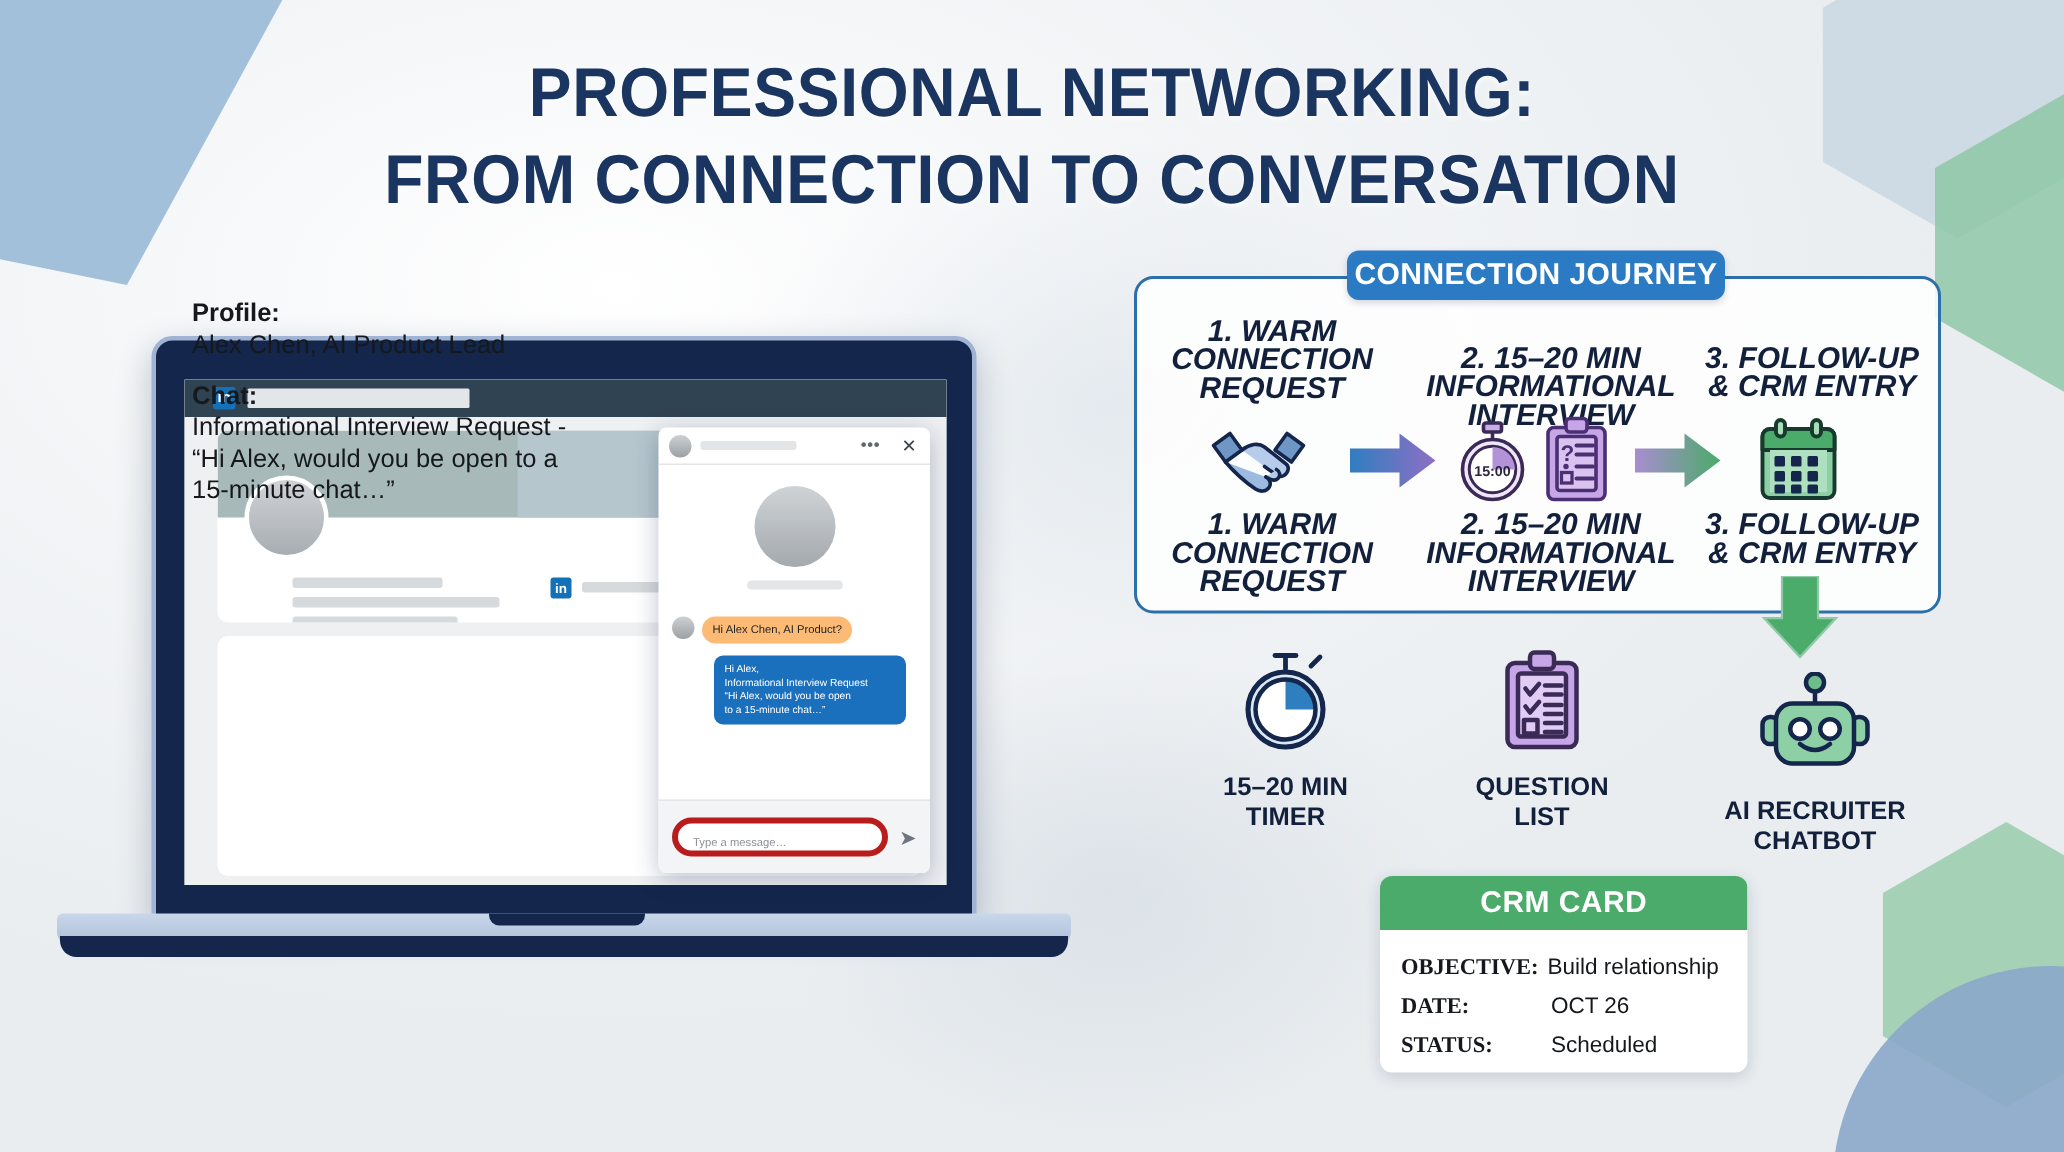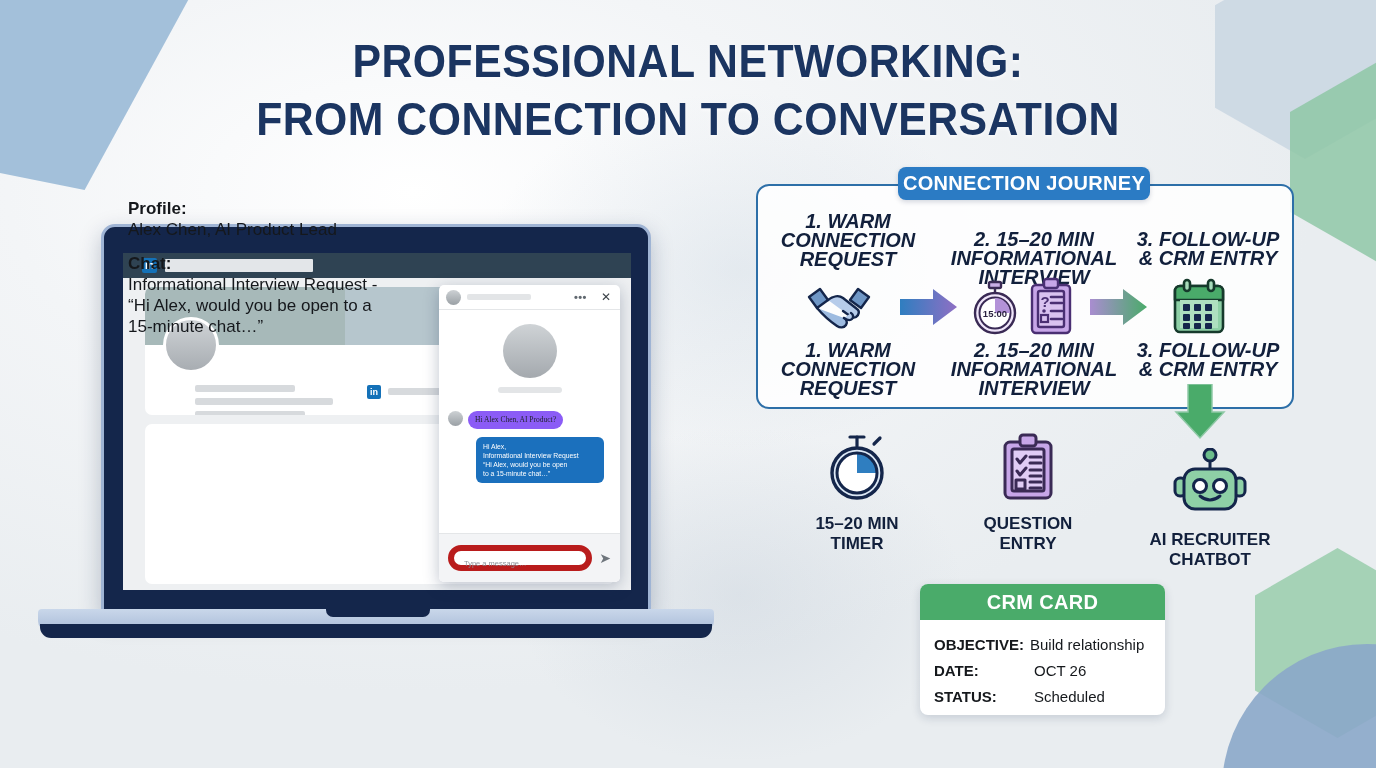--- a/index.html
+++ b/index.html
@@ -173,36 +173,36 @@
   #chat-dots { margin-left: auto; color: #60686f; font-size: 11px; font-weight: bold; letter-spacing: .5px; }
   #chat-close { color: #3c4349; font-size: 12px; margin-left: 8px; margin-right: 2px; }
   #chat-body { position: relative; height: 223px; padding: 12px 9px 0; }
   #chat-hero-avatar {
     width: 54px; height: 54px; border-radius: 50%; margin: 2px auto 0;
     background: linear-gradient(#cfd3d6, #a4a9ae);
   }
   #chat-hero-bar { width: 64px; height: 6px; background: #e3e5e7; border-radius: 3px; margin: 9px auto 0; }
   #chat-row-in { display: flex; align-items: flex-start; gap: 5px; margin-top: 18px; }
   #bubble-in {
-    background: #8b5cf6; color: #1d2126; border-radius: 9px;
-    padding: 4px 7px; font-size: 7.5px; line-height: 10px; max-width: 125px; font-family: Liberation Serif, serif;
+    background: #fdba74; color: #1d2126; border-radius: 9px;
+    padding: 4px 7px; font-size: 7.5px; line-height: 10px; max-width: 125px;
   }
   #bubble-out {
     margin: 8px 0 0 28px; background: #1b70bd; color: #fff;
     border-radius: 6px; padding: 5px 7px;
     font-size: 6.8px; line-height: 9px; max-width: 128px;
   }
   #bubble-out .ln { display: block; white-space: nowrap; }
   #chat-footer {
     position: absolute; bottom: 0; left: 0; width: 181px; height: 49px;
     background: #f3f4f6; border-top: 1px solid #e4e6e8;
     display: flex; align-items: center; padding: 0 9px; gap: 7px;
   }
   #chat-input {
-    flex: 1; height: 26px; background: #fff; border: 6px solid #b91c1c;
+    flex: 1; height: 26px; background: #fff; border: 4px solid #b91c1c;
     border-radius: 13px; padding: 0 10px; font-size: 7.5px; color: #8b9097;
     line-height: 26px;
   }
   #chat-send { color: #6e757c; font-size: 14px; }
 
   
   #journey-panel {
     position: absolute; left: 756px; top: 184px; width: 538px; height: 225px;
     background: rgba(255,255,255,.86);
     border: 2.5px solid #2d6fa8; border-radius: 13px;
@@ -248,21 +248,21 @@
     background: #fff; border-radius: 8px;
     box-shadow: 0 3px 10px rgba(20,38,75,.16); overflow: hidden;
   }
   #crm-header {
     height: 36px; background: #4aab6a; color: #fff;
     font-weight: bold; font-size: 20px; line-height: 36px;
     text-align: center; letter-spacing: .3px;
   }
   #crm-rows { padding: 12px 14px 0; }
   .crm-row { display: flex; font-size: 15px; line-height: 26px; color: #15181c; }
-  .crm-key { font-weight: bold; white-space: nowrap; }
+  .crm-key { font-weight: bold; white-space: nowrap; font-family: Liberation Serif, serif; }
   .crm-val { margin-left: 6px; text-align: right; }
   .crm-row.aligned .crm-key { width: 78px; }
   .crm-row.aligned .crm-val { margin-left: 22px; }
 </style>
 </head>
 <body>
 
 <div id="stage">
 
   <div class="bg-shape" id="bg-blue-wedge"></div>
@@ -497,21 +497,21 @@
       <g stroke="#3a2a55" stroke-width="3" stroke-linecap="round">
         <line x1="30" y1="25" x2="41" y2="25"></line>
         <line x1="30" y1="31" x2="41" y2="31"></line>
         <line x1="30" y1="38" x2="41" y2="38"></line>
         <line x1="30" y1="44" x2="41" y2="44"></line>
         <line x1="30" y1="50" x2="41" y2="50"></line>
         <line x1="30" y1="56" x2="41" y2="56"></line>
       </g>
     </svg>
     <div class="tool-label" style="white-space:pre-line">QUESTION
-ENTRY</div>
+LIST</div>
   </div>
 
   <div class="tool" id="tool-chatbot">
     <svg width="78" height="70" viewBox="0 0 78 70">
       <g stroke="#14264b" stroke-width="3" stroke-linejoin="round">
         <line x1="39" y1="10" x2="39" y2="22" stroke-linecap="round"></line>
         <circle cx="39" cy="7" r="6" fill="#6cbd8b"></circle>
         <rect x="4" y="30" width="11" height="18" rx="5" fill="#8ed0a6"></rect>
         <rect x="63" y="30" width="11" height="18" rx="5" fill="#8ed0a6"></rect>
         <rect x="13" y="21" width="52" height="40" rx="11" fill="#8ed0a6"></rect>

